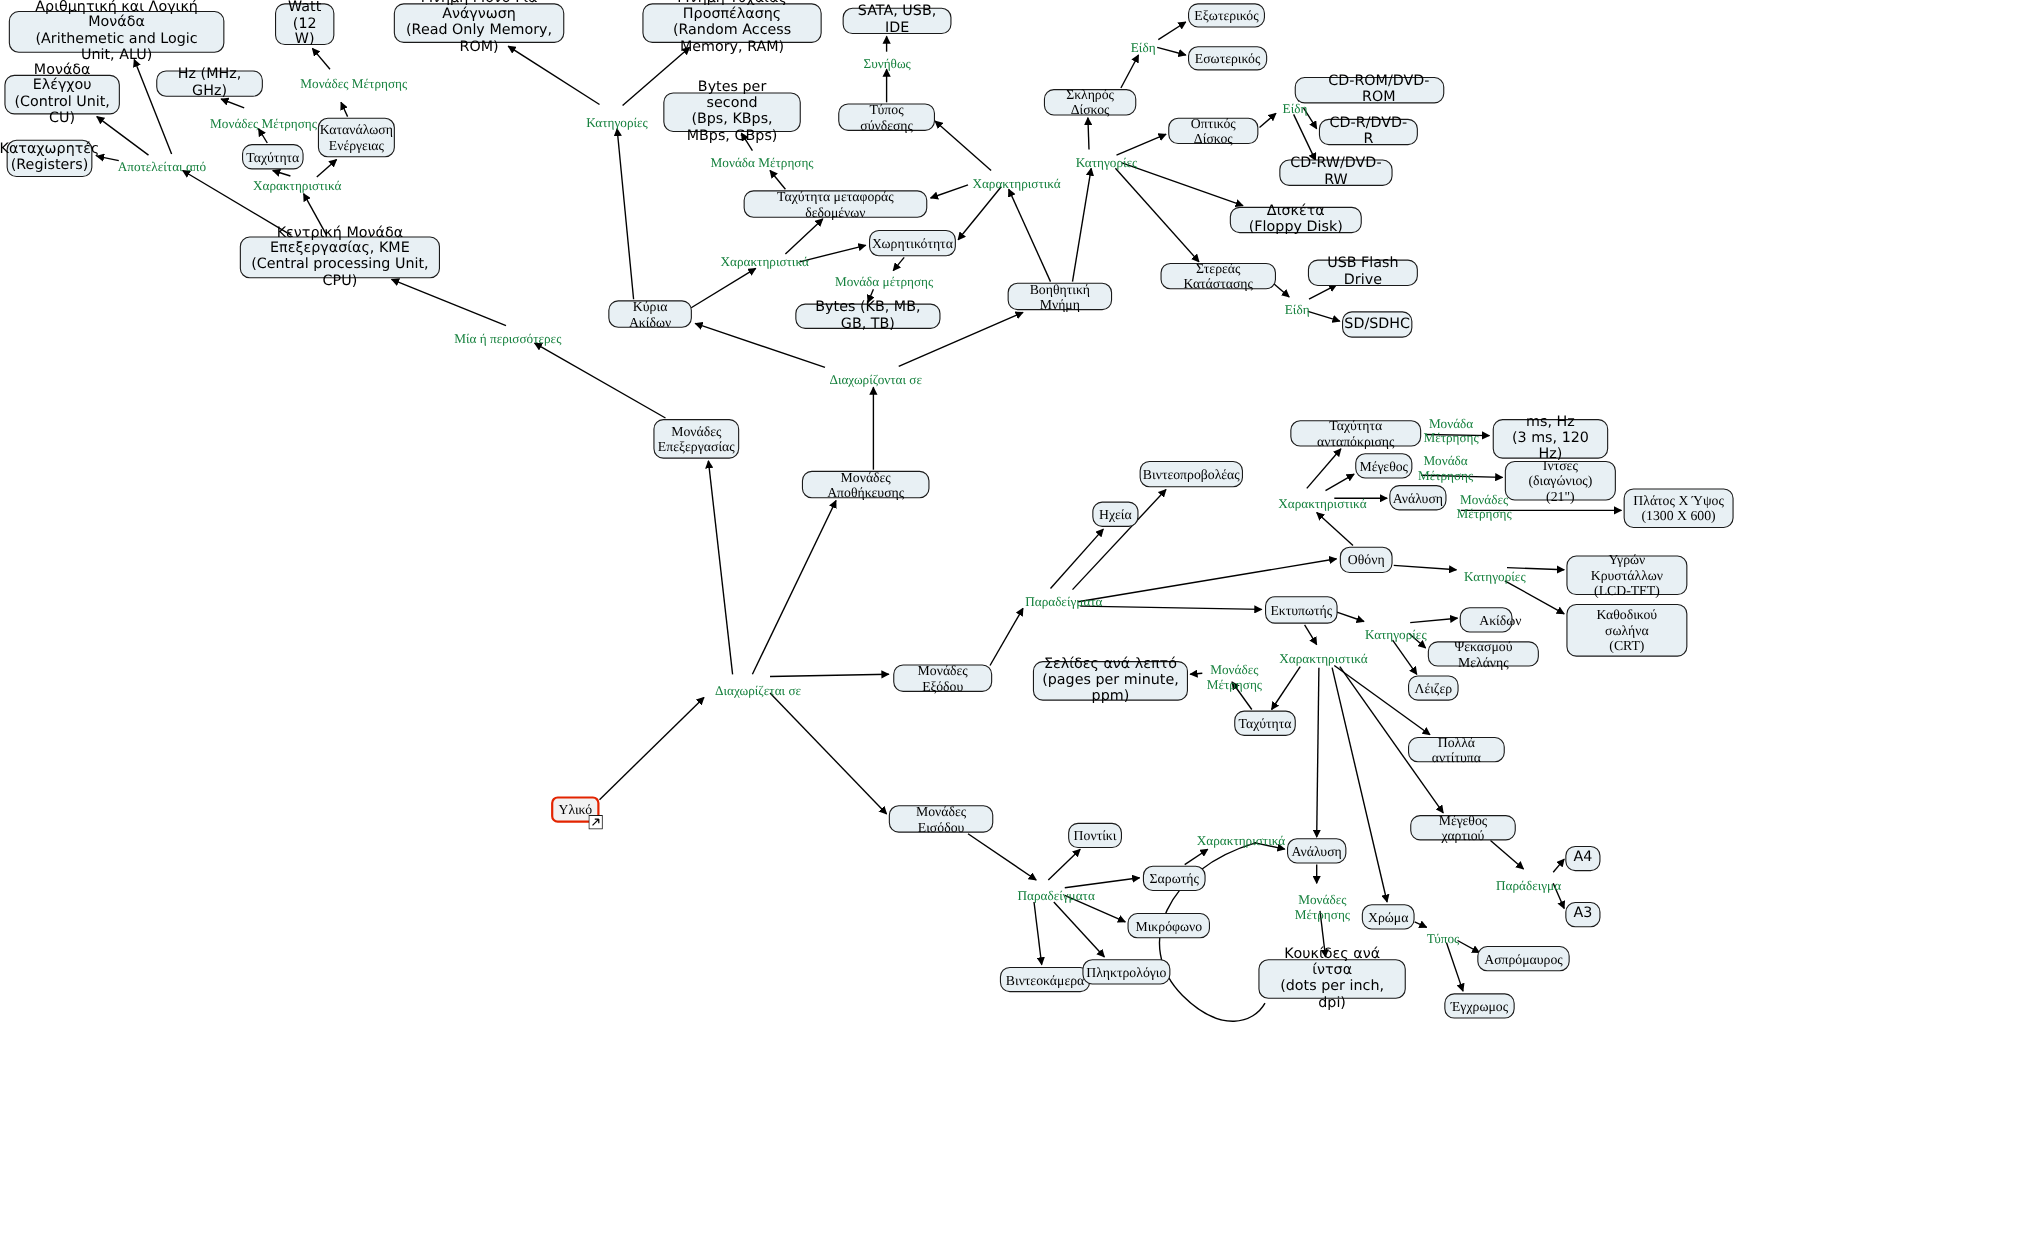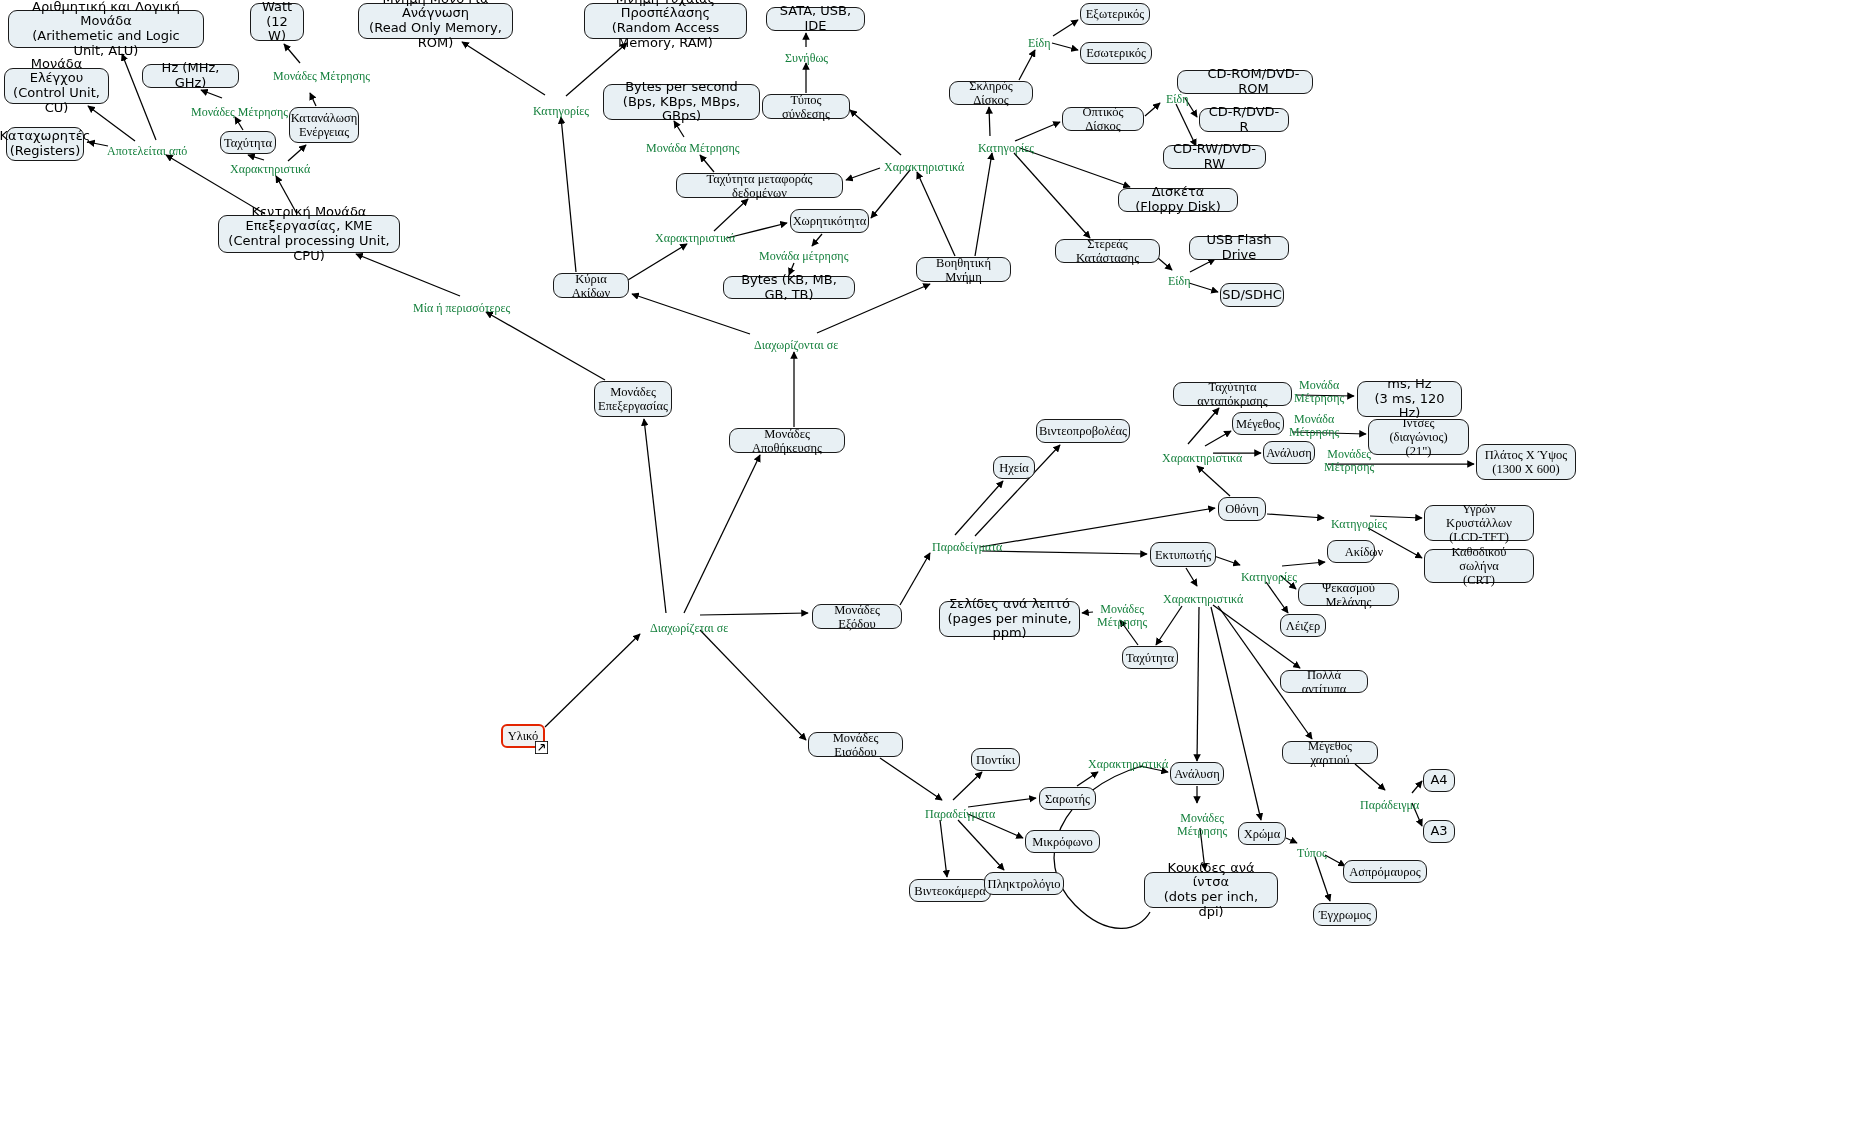--- a/index.html
+++ b/index.html
@@ -187,21 +187,21 @@
       <div class="node ln" style="left: 142px; top: 64px; width: 97px; height: 24px;">Hz (MHz, GHz)</div>
       <div class="node gk" style="left: 220px; top: 131px; width: 56px; height: 23px;">Ταχύτητα</div>
       <div class="node gk" style="left: 289px; top: 107px; width: 70px; height: 36px;">Κατανάλωση
 Ενέργειας</div>
       <div class="node ln" style="left: 218px; top: 215px; width: 182px; height: 38px;">Κεντρική Μονάδα Επεξεργασίας, ΚΜΕ
 (Central processing Unit, CPU)</div>
       <div class="node ln" style="left: 358px; top: 3px; width: 155px; height: 36px;">Μνήμη Μόνο Για Ανάγνωση
 (Read Only Memory, ROM)</div>
       <div class="node ln" style="left: 584px; top: 3px; width: 163px; height: 36px;">Μνήμη Τυχαίας Προσπέλασης
 (Random Access Memory, RAM)</div>
-      <div class="node ln" style="left: 603px; top: 84px; width: 157px; height: 36px;">Bytes per second
+      <div class="node ln" style="left: 603px; top: 84px; width: 125px; height: 36px;">Bytes per second
 (Bps, KBps, MBps, GBps)</div>
       <div class="node ln" style="left: 766px; top: 7px; width: 99px; height: 24px;">SATA, USB, IDE</div>
       <div class="node gk" style="left: 762px; top: 94px; width: 88px; height: 25px;">Τύπος σύνδεσης</div>
       <div class="node gk" style="left: 676px; top: 173px; width: 167px; height: 25px;">Ταχύτητα μεταφοράς δεδομένων</div>
       <div class="node gk" style="left: 790px; top: 209px; width: 79px; height: 24px;">Χωρητικότητα</div>
       <div class="node ln" style="left: 723px; top: 276px; width: 132px; height: 23px;">Bytes (KB, MB, GB, TB)</div>
       <div class="node gk" style="left: 553px; top: 273px; width: 76px; height: 25px;">Κύρια Ακίδων</div>
       <div class="node gk" style="left: 916px; top: 257px; width: 95px; height: 25px;">Βοηθητική Μνήμη</div>
       <div class="node gk" style="left: 949px; top: 81px; width: 84px; height: 24px;">Σκληρός Δίσκος</div>
       <div class="node gk" style="left: 1080px; top: 3px; width: 70px; height: 22px;">Εξωτερικός</div>
@@ -226,24 +226,24 @@
       <div class="node ln" style="left: 1357px; top: 381px; width: 105px; height: 36px;">ms, Hz
 (3 ms, 120 Hz)</div>
       <div class="node gk" style="left: 1232px; top: 412px; width: 52px; height: 23px;">Μέγεθος</div>
       <div class="node gk" style="left: 1368px; top: 419px; width: 101px; height: 36px;">Ιντσες (διαγώνιος)
 (21")</div>
       <div class="node gk" style="left: 1263px; top: 441px; width: 52px; height: 23px;">Ανάλυση</div>
       <div class="node gk" style="left: 1476px; top: 444px; width: 100px; height: 36px;">Πλάτος Χ Ύψος
 (1300 Χ 600)</div>
       <div class="node gk" style="left: 1424px; top: 505px; width: 110px; height: 36px;">Υγρών Κρυστάλλων
 (LCD-TFT)</div>
-      <div class="node gk" style="left: 1424px; top: 549px; width: 110px; height: 34px;">Καθοδικού σωλήνα
+      <div class="node gk" style="left: 1424px; top: 549px; width: 110px; height: 48px;">Καθοδικού σωλήνα
 (CRT)</div>
       <div class="node gk" style="left: 1150px; top: 542px; width: 66px; height: 25px;">Εκτυπωτής</div>
-      <div class="node gk" style="left: 1327px; top: 540px; width: 48px; height: 23px; padding-left: 33px;">Ακίδων</div>
+      <div class="node gk" style="left: 1327px; top: 552px; width: 48px; height: 23px; padding-left: 33px;">Ακίδων</div>
       <div class="node gk" style="left: 1298px; top: 583px; width: 101px; height: 23px;">Ψεκασμού Μελάνης</div>
       <div class="node gk" style="left: 1280px; top: 614px; width: 46px; height: 23px;">Λέιζερ</div>
       <div class="node ln" style="left: 939px; top: 601px; width: 141px; height: 36px;">Σελίδες ανά λεπτό
 (pages per minute, ppm)</div>
       <div class="node gk" style="left: 1122px; top: 646px; width: 56px; height: 23px;">Ταχύτητα</div>
       <div class="node gk" style="left: 1280px; top: 670px; width: 88px; height: 23px;">Πολλά αντίτυπα</div>
       <div class="node gk" style="left: 1282px; top: 741px; width: 96px; height: 23px;">Μέγεθος χαρτιού</div>
       <div class="node ln" style="left: 1423px; top: 769px; width: 32px; height: 23px;">A4</div>
       <div class="node ln" style="left: 1423px; top: 820px; width: 32px; height: 23px;">A3</div>
       <div class="node gk" style="left: 1170px; top: 762px; width: 54px; height: 23px;">Ανάλυση</div>

